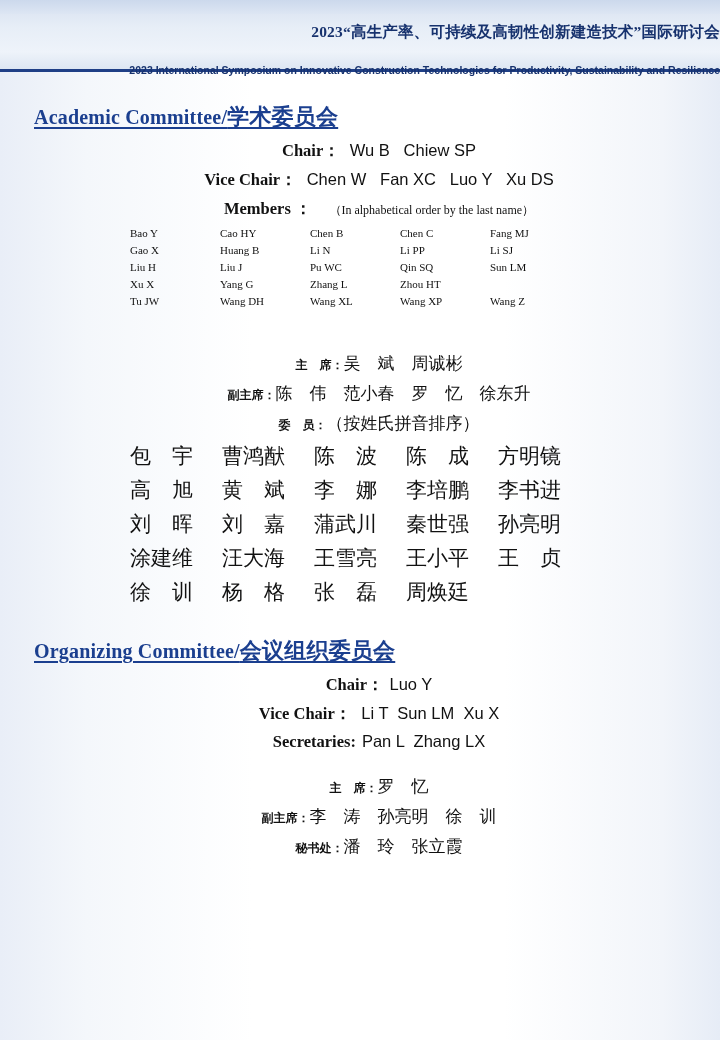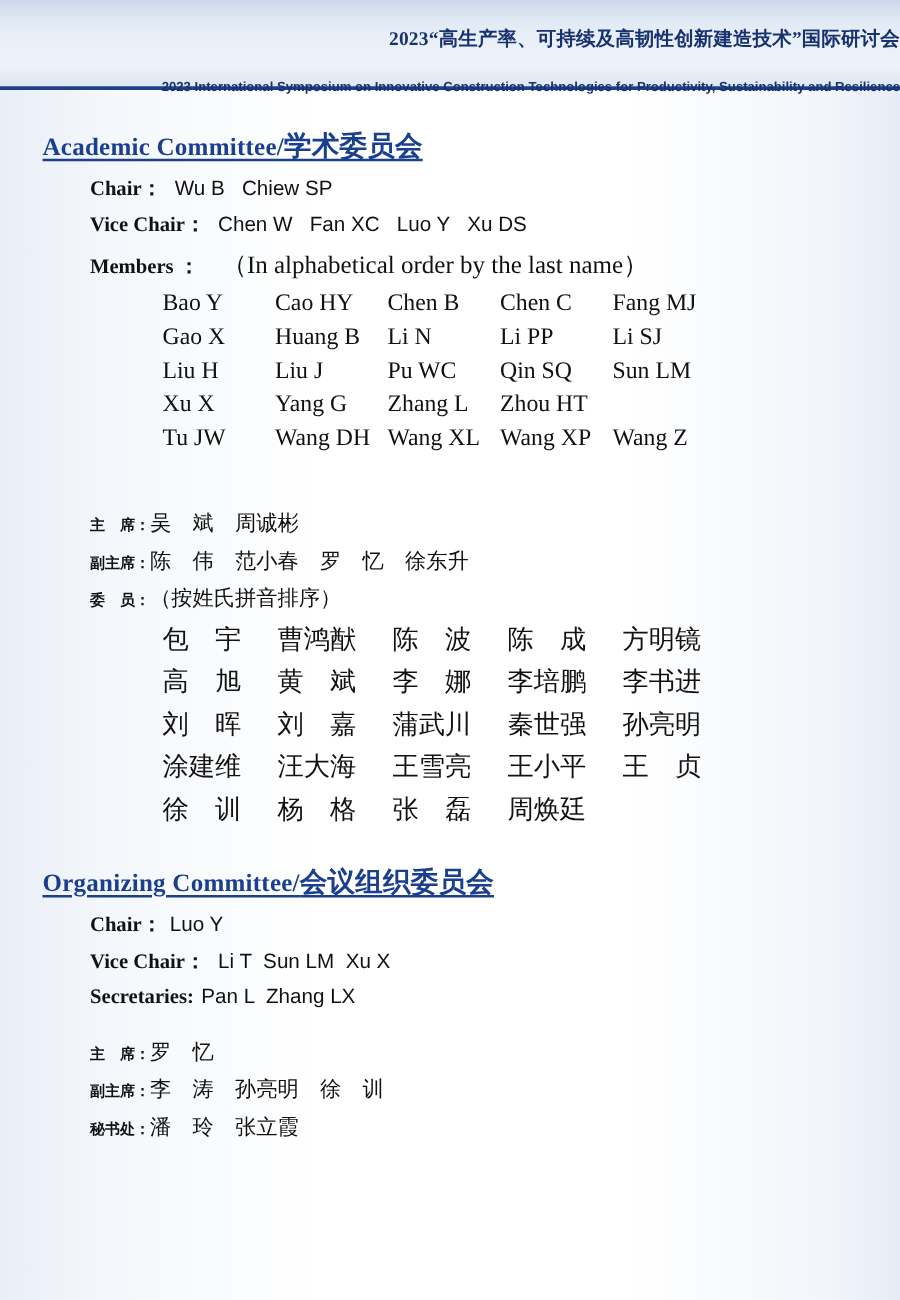--- a/index.html
+++ b/index.html
@@ -73,20 +73,21 @@
   .section-title .cn {
     font-family: "Liberation Sans", sans-serif;
     font-size: 22px;
   }
   .row {
     display: flex;
     align-items: baseline;
     margin: 0 0 7px 0;
     font-size: 16.5px;
     color: #111111;
+    justify-content: center;
   }
   .indent-1 { padding-left: 38px; }
   .label-en {
     font-weight: bold;
     font-family: "Liberation Serif", serif;
     white-space: pre;
   }
   .value-en {
     font-family: Liberation Sans, sans-serif;
     white-space: pre;
@@ -97,35 +98,35 @@
     font-size: 12px;
     white-space: pre;
   }
   .value-cn {
     font-family: "Liberation Sans", sans-serif;
     font-size: 17px;
     white-space: pre;
   }
   .note-en {
     font-family: "Liberation Serif", serif;
-    font-size: 20px;
+    font-size: 12px;
     white-space: pre;
   }
   .grid-en {
     padding-left: 96px;
     margin-top: 6px;
   }
   .grid-en .grid-row {
     display: flex;
     margin-bottom: 5px;
   }
   .grid-en .cell {
     width: 90px;
     font-family: "Liberation Serif", serif;
-    font-size: 19px;
+    font-size: 11px;
     color: #111111;
     white-space: pre;
   }
   .grid-cn {
     padding-left: 96px;
     margin-top: 4px;
   }
   .grid-cn .grid-row {
     display: flex;
     margin-bottom: 6px;

